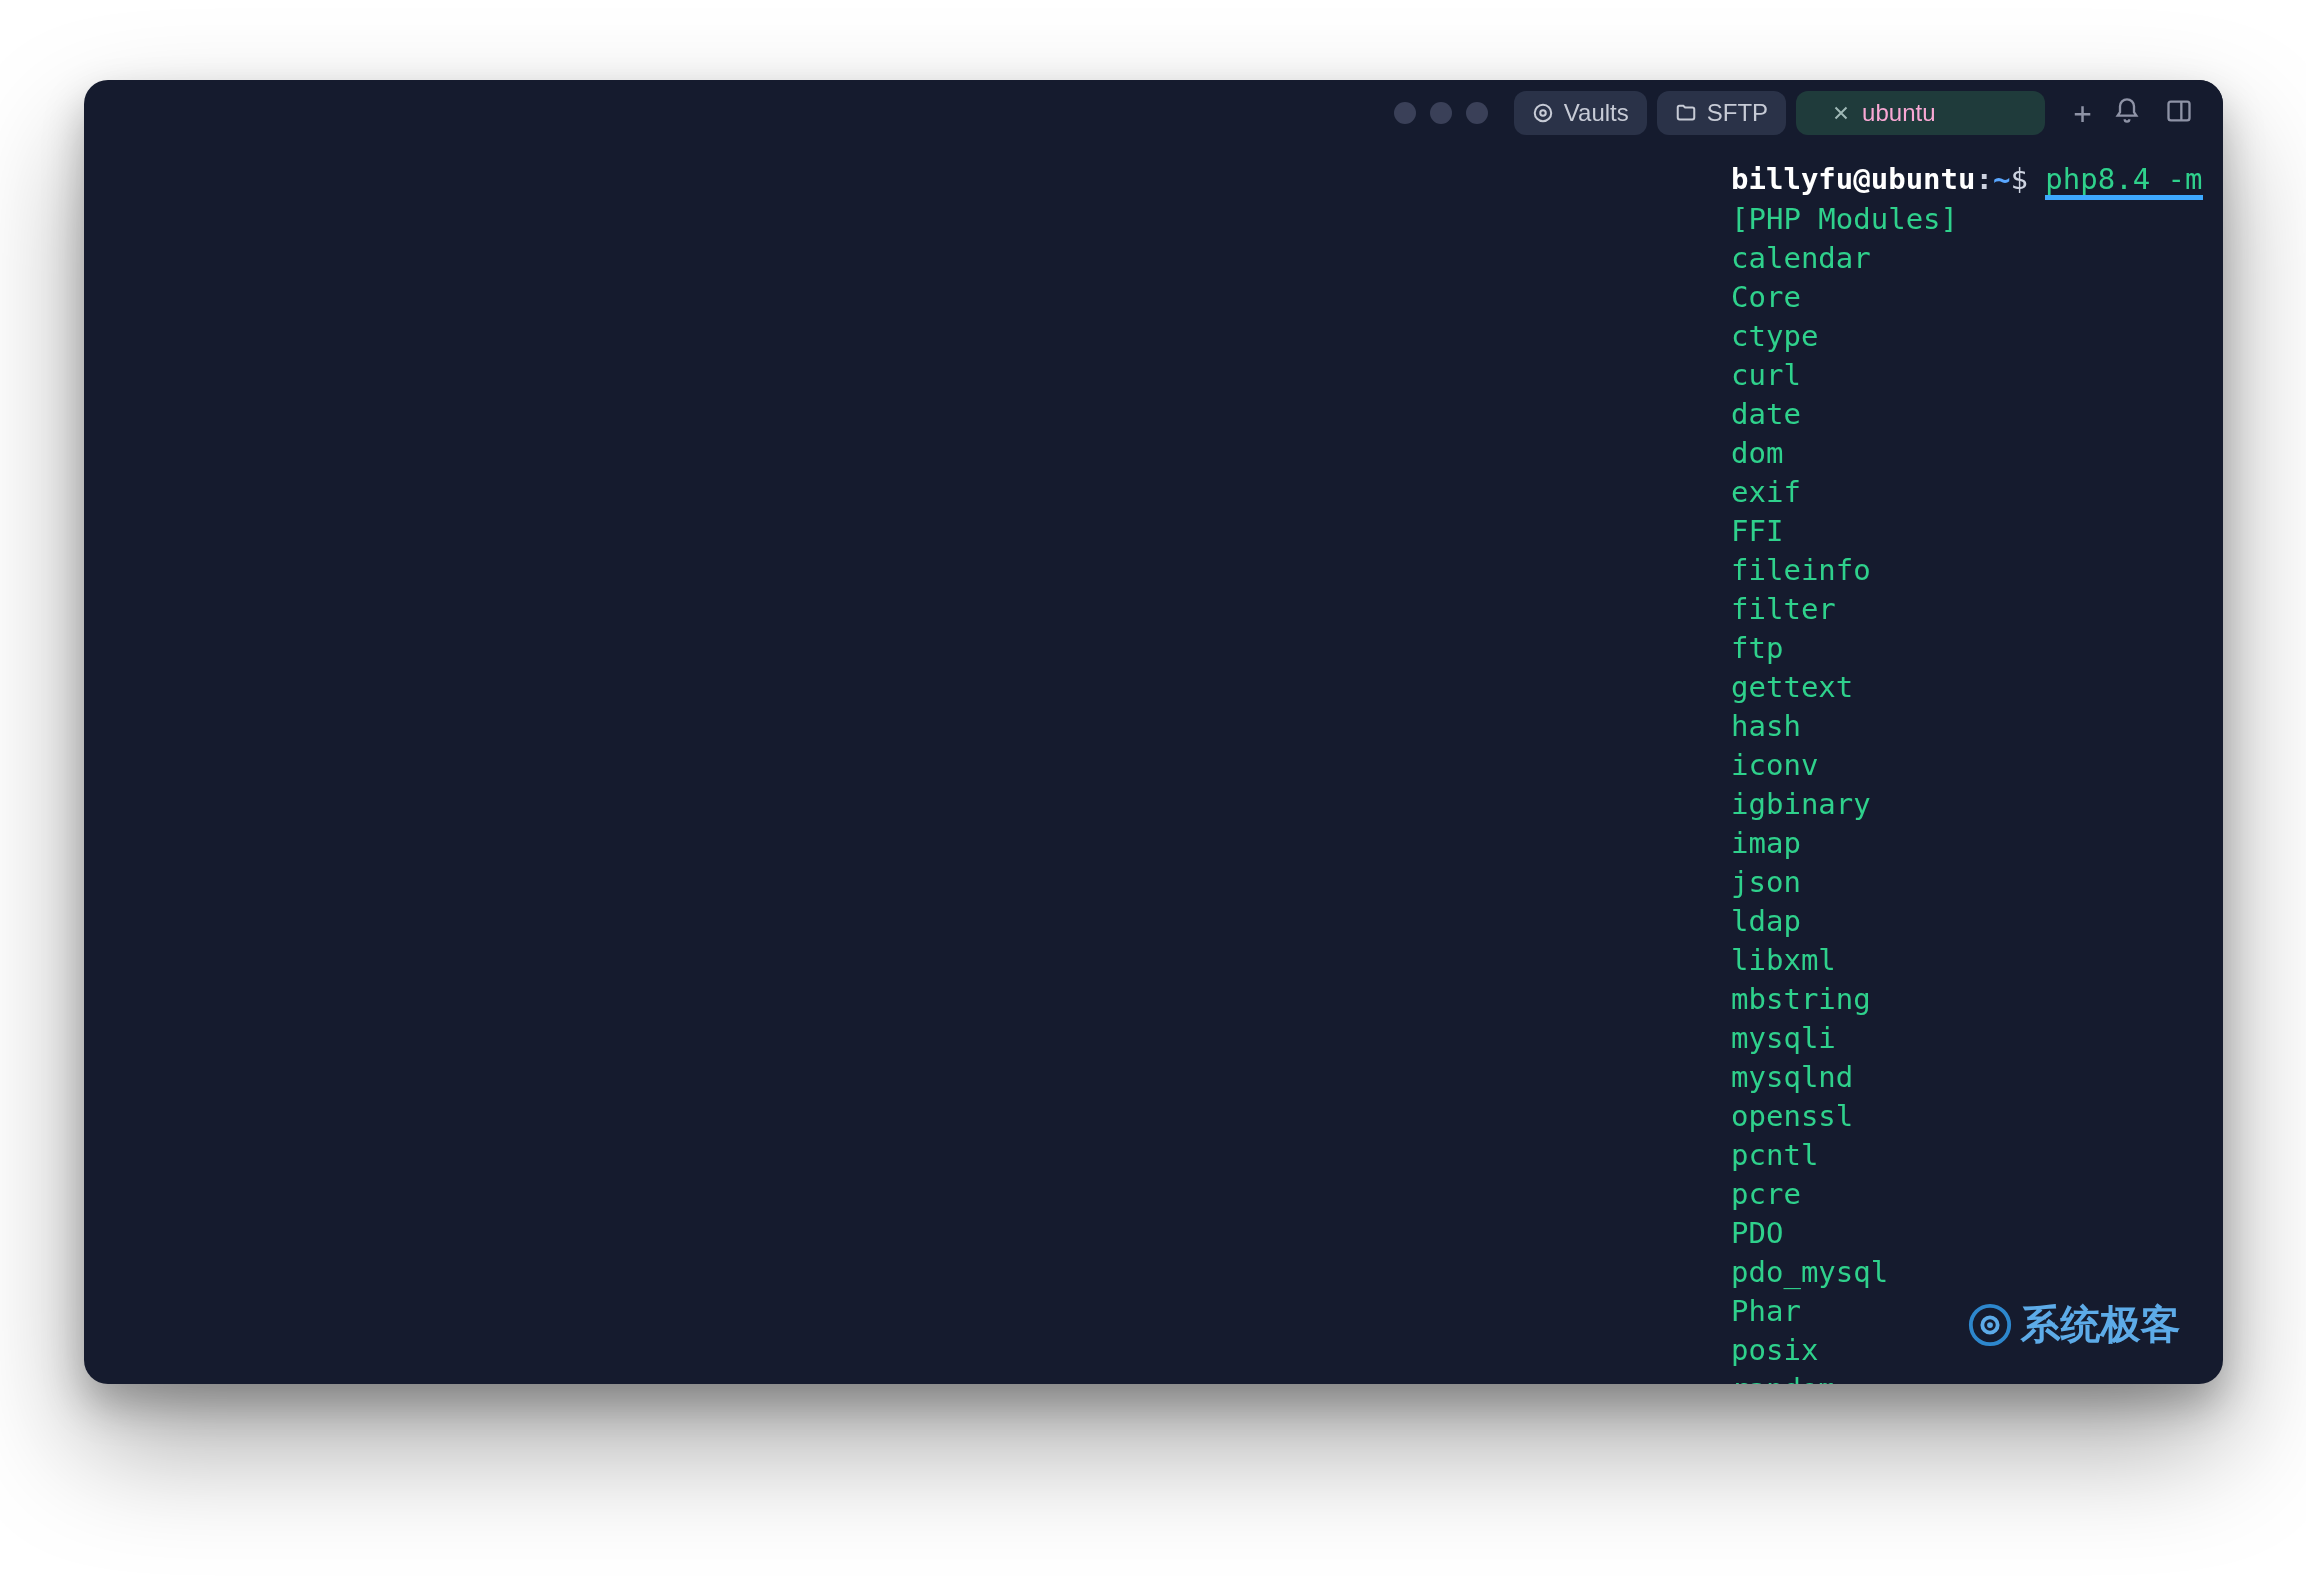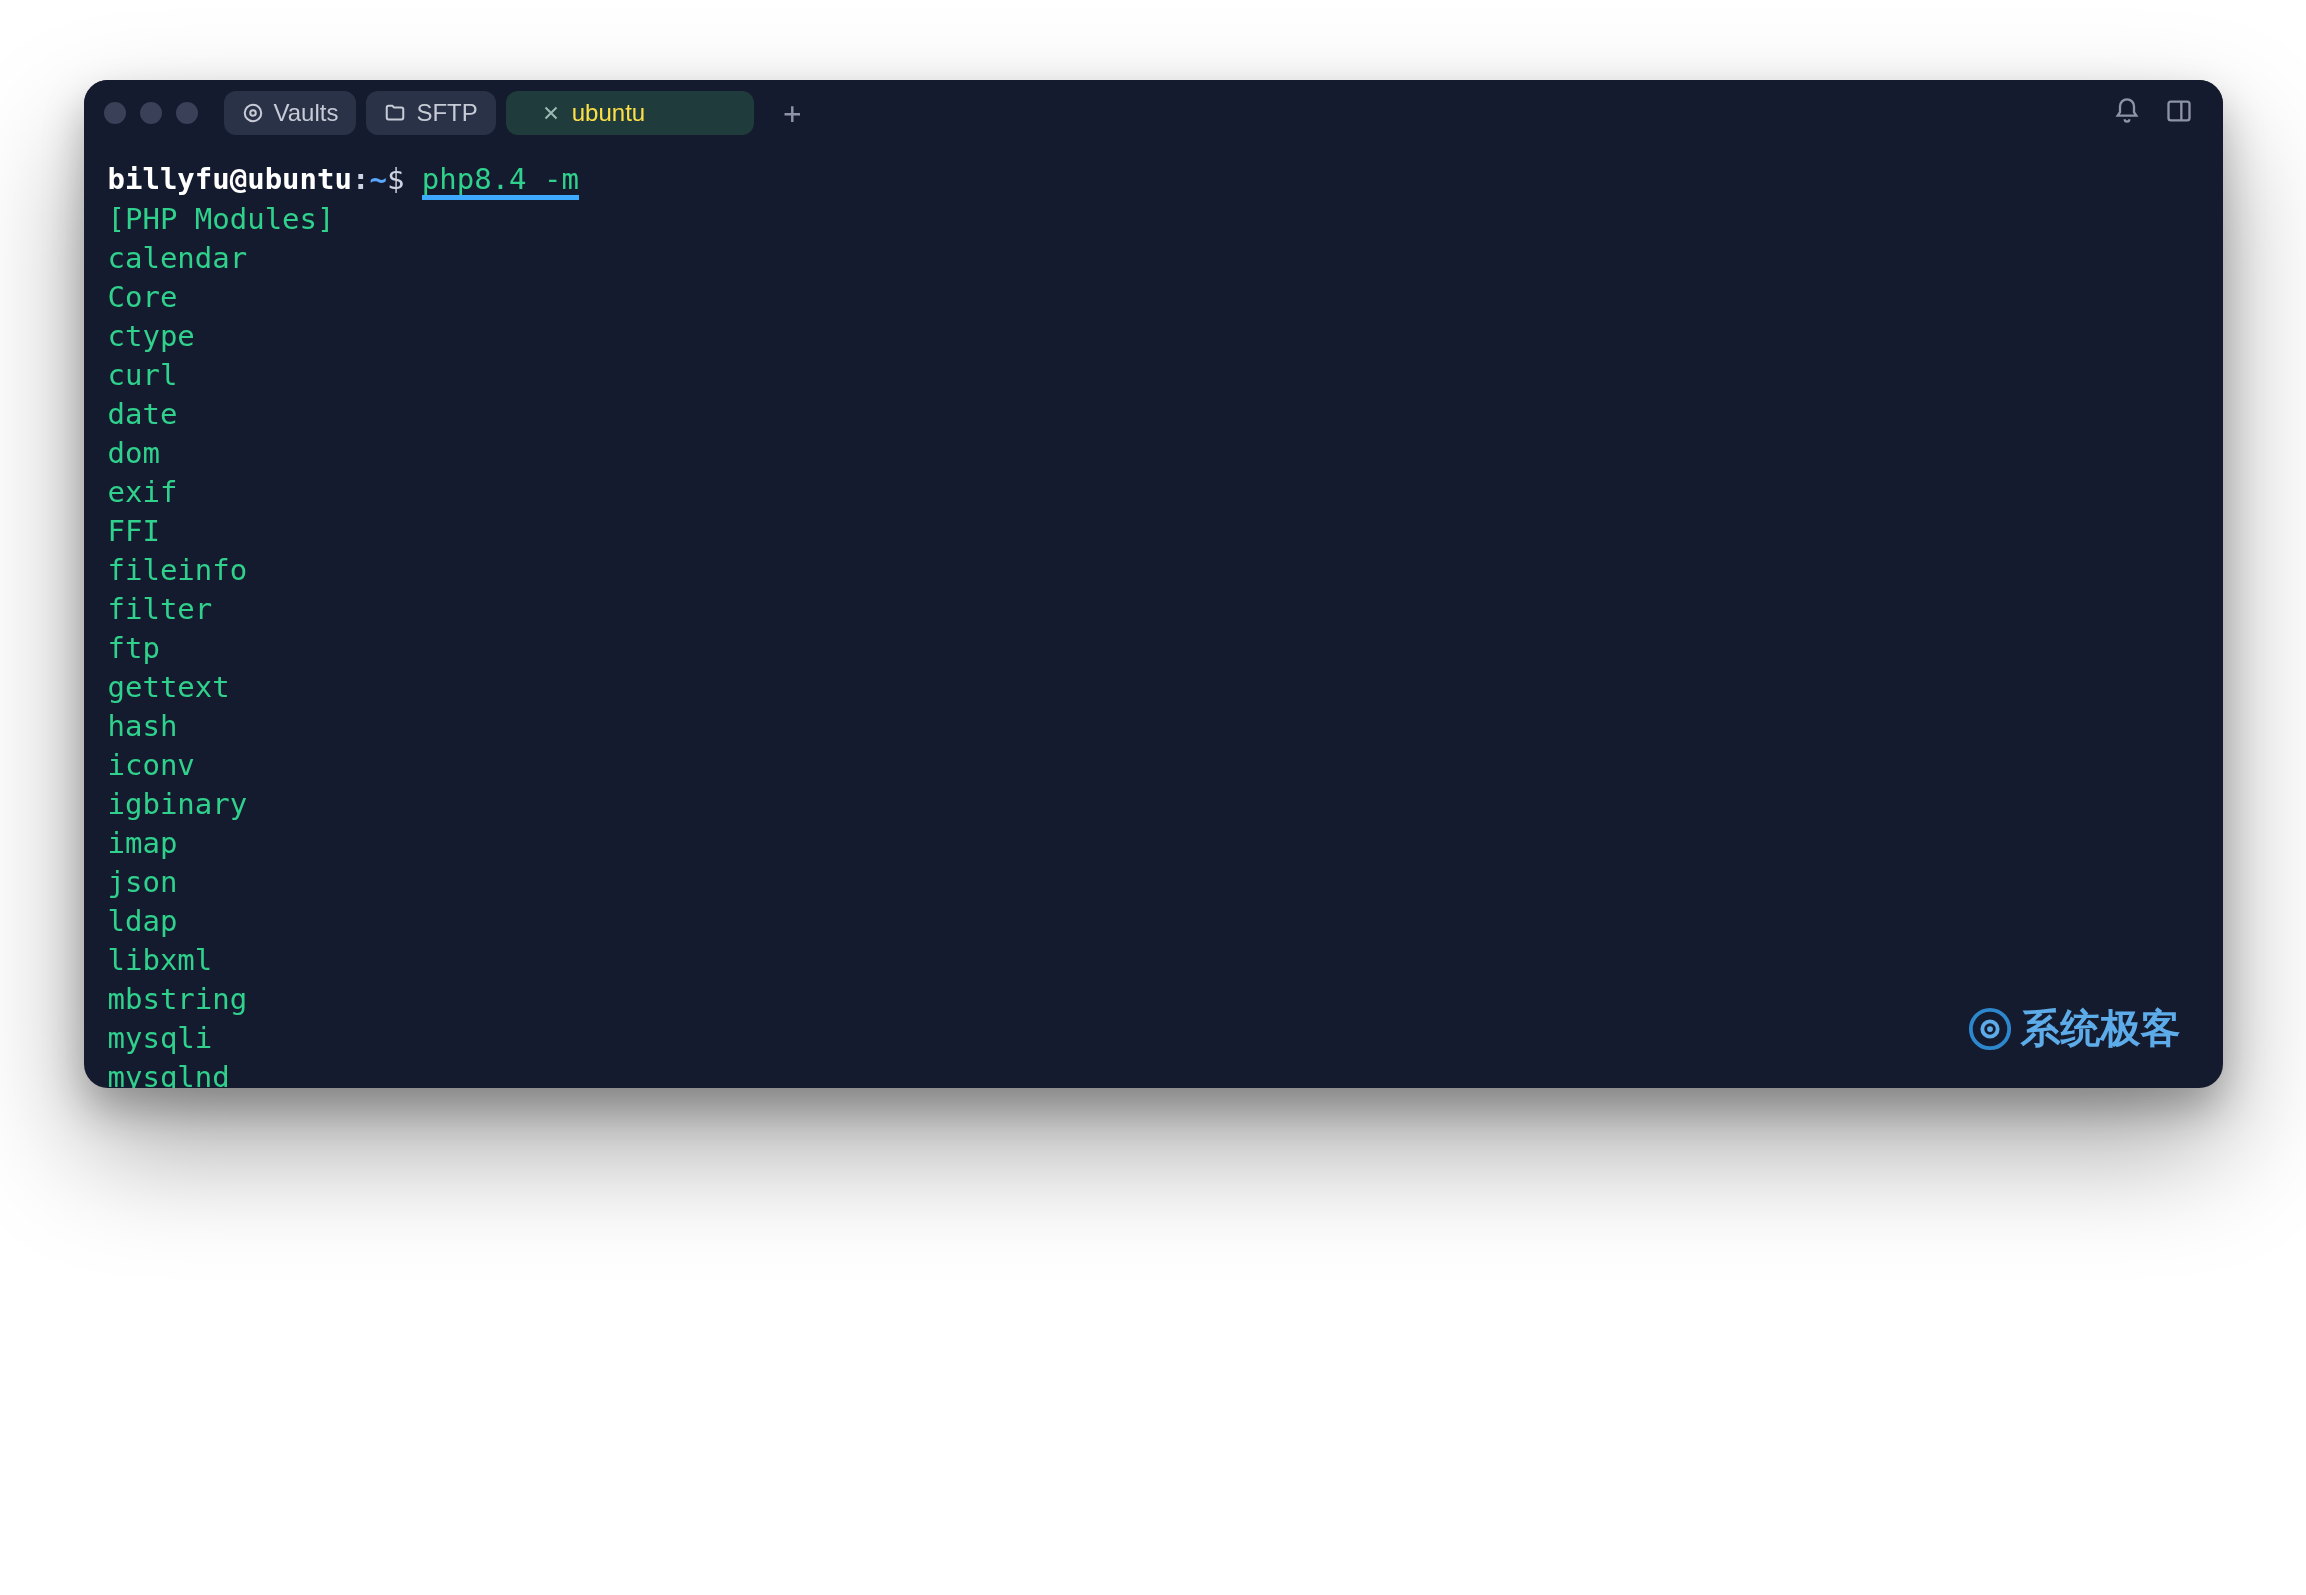--- a/index.html
+++ b/index.html
@@ -13,30 +13,31 @@
     position:relative;
     width:2306px;
     height:1596px;
     display:flex;
     align-items:flex-start;
     justify-content:center;
     padding-top:80px;
   }
   .window {
     width:2139px;
-    height:1008px;
+    height:1304px;
     background:#151b2e;
     border-radius:24px;
     box-shadow:0 60px 119px rgba(0,0,0,0.35),
                0 20px 40px rgba(0,0,0,0.25),
                0 0 0 1px rgba(255,255,255,0.02);
     display:flex;
     flex-direction:column;
     overflow:hidden;
     position:relative;
+    align-items:flex-end;
   }
 
   
   .titlebar {
     height:66px;
     display:flex;
     align-items:center;
     padding:0 20px;
     gap:10px;
     background:#151b2e;
@@ -57,21 +58,21 @@
     padding:0 18px;
     font-family:-apple-system,BlinkMacSystemFont,"Segoe UI",Helvetica,Arial,sans-serif;
     font-size:24px;
     font-weight:500;
     color:#c7cbd6;
     cursor:pointer;
   }
   .tab.inactive { background:#2a3248; }
   .tab.active {
     background:#1f3b3b;
-    color:#fde047;
+    color:#f9a8d4;
     padding-right:109px;
     padding-left:34px;
   }
 
   .tab .ic { display:flex; align-items:center; }
   .tab .ic svg { width:22px; height:22px; stroke:#c7cbd6; fill:none; stroke-width:2.2; }
   .tab.active .ic svg { stroke:#9fb8b6; }
 
   .newtab {
     width:40px; height:40px;

